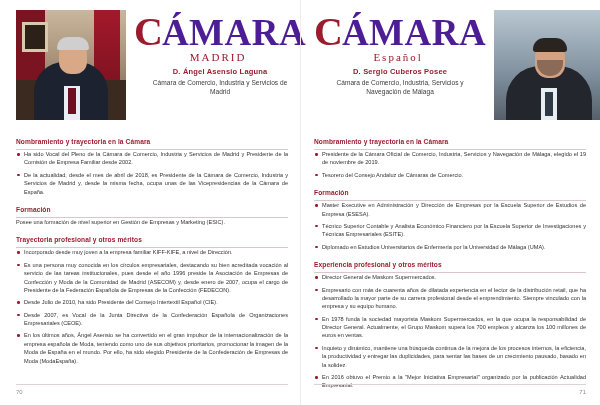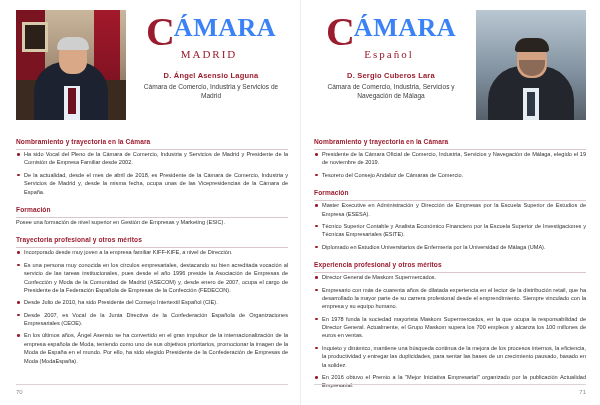--- a/index.html
+++ b/index.html
@@ -124,39 +124,39 @@
   .logo .c {
     font-family: "Liberation Serif", serif;
     font-size: 40px;
     font-weight: 700;
     color: #9b1c2e;
     line-height: 0.9;
     letter-spacing: -1px;
   }
   .logo .word {
     font-family: "Liberation Serif", serif;
-    font-size: 26px;
+    font-size: 37px;
     font-weight: 700;
     letter-spacing: 0.5px;
     line-height: 1.05;
-    color: #3b82f6;
+    color: #4c1d95;
     text-align: right;
   }
   .logo-sub {
     font-size: 11px;
     letter-spacing: 2px;
     color: #9b1c2e;
     font-family: "Liberation Serif", serif;
     width: 100%;
     padding-right: 4px;
     margin-top: -2px;
   }
   .logo-wrap { display: inline-block; }
   .person-name {
-    margin-top: 11px;
+    margin-top: 4px;
     font-size: 7.5px;
     font-weight: bold;
     color: #9b1c2e;
     letter-spacing: 0.2px;
   }
   .person-role {
     margin-top: 3px;
     font-size: 6.6px;
     color: #3d3d3d;
     line-height: 1.35;
@@ -288,21 +288,21 @@
 
     <div class="header">
       <div class="headtext">
         <div class="logo-wrap">
           <div class="logo">
             <span class="c">C</span>
             <span class="word">ÁMARA</span>
           </div>
           <div class="logo-sub">Español</div>
         </div>
-        <div class="person-name">D. Sergio Cuberos Lara</div>
+        <div class="person-name">D. Sergio Cuberos Posee</div>
         <div class="person-role">Cámara de Comercio, Industria, Servicios y Navegación de Málaga</div>
       </div>
       <div class="portrait p-right">
         <div class="body"></div>
         <div class="shirt"></div>
         <div class="tie"></div>
         <div class="head"></div>
         <div class="beard"></div>
         <div class="hair"></div>
       </div>

